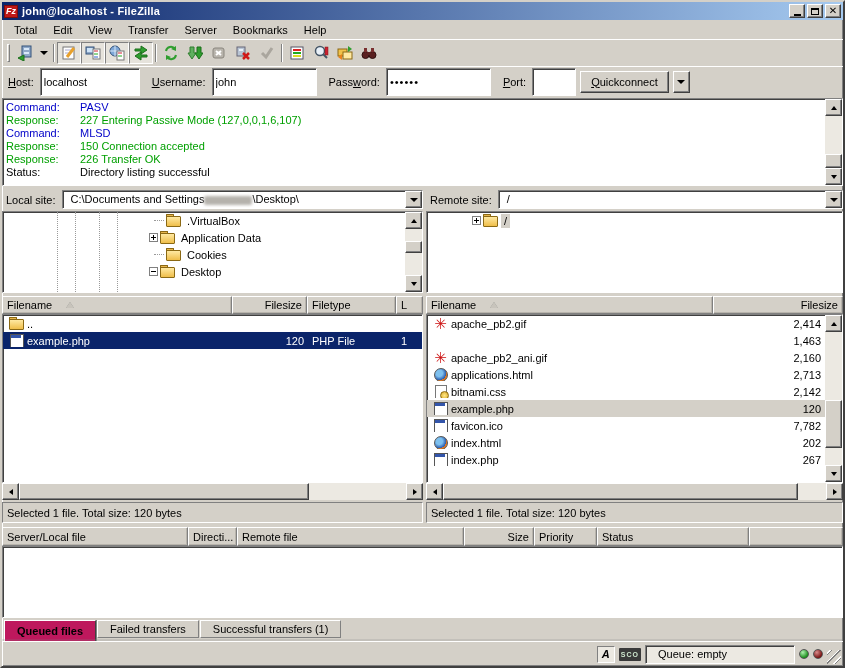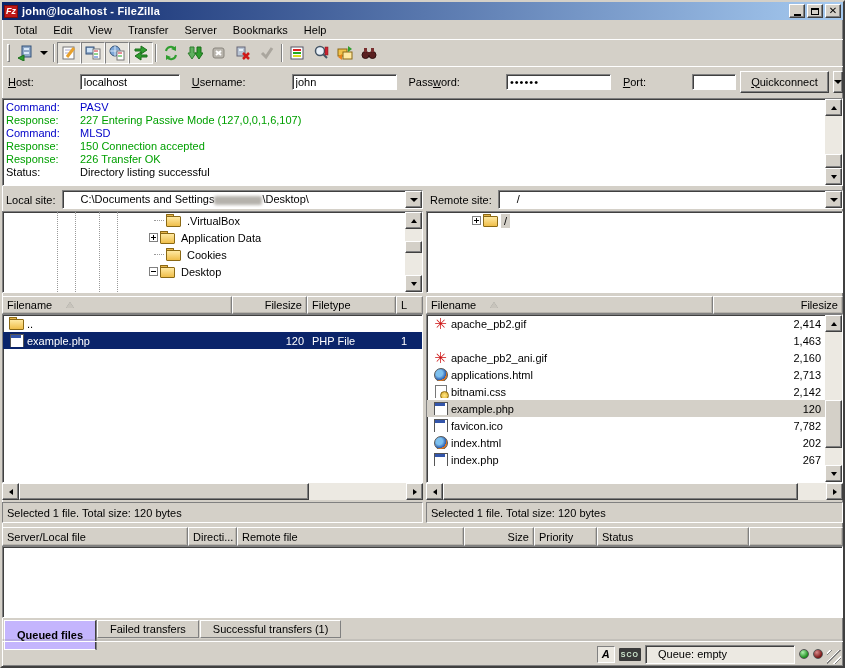--- a/index.html
+++ b/index.html
@@ -35,22 +35,22 @@
   .tbtn { width:24px; height:22px; display:inline-flex; align-items:center; justify-content:center; border:1px solid transparent; }
   .tbtn.pressed { border-color:#808080 #fff #fff #808080; background:#E6E3DC; }
   .tbtn.narrow { width:14px; }
   .dd-arrow { width:0; height:0; border-left:4px solid transparent; border-right:4px solid transparent; border-top:4px solid #000; }
 
   
   .qcbar { height:30px; flex:0 0 30px; display:flex; align-items:center; padding:0 6px; gap:4px; border-top:1px solid #fff; }
   .qc-label { margin-left:8px; margin-right:2px; white-space:nowrap; }
   .qc-label:first-child { margin-left:0; }
   .u { text-decoration:underline; }
-  .qc-input { height:16px; border:1px solid; border-color:#808080 #fff #fff #808080; box-shadow: inset 1px 1px 0 #404040;
-    background:#fff; font-family:"Liberation Sans",sans-serif; font-size:11px; padding:2px 3px;margin-left:40px; }
+  .qc-input { height:28px; border:1px solid; border-color:#808080 #fff #fff #808080; box-shadow: inset 1px 1px 0 #404040;
+    background:#fff; font-family:"Liberation Sans",sans-serif; font-size:11px; padding:2px 3px; }
   .qc-btn { height:22px; padding:2px 10px; font-size:11px; background:#D4D0C8;
     border:1px solid; border-color:#fff #404040 #404040 #fff; box-shadow: inset -1px -1px 0 #808080; }
   .qc-dd { width:17px; height:22px; display:inline-flex; align-items:center; justify-content:center; }
 
   
   .log-wrap { flex:0 0 88px; margin:2px 0 0 0; display:flex; border:1px solid; border-color:#808080 #fff #fff #808080; box-shadow: inset 1px 1px 0 #404040; background:#fff; }
   .log-body { flex:1; padding:2px 1px; overflow:hidden; }
   .log-row { display:flex; line-height:13px; }
   .log-label { width:76px; flex:0 0 76px; padding-left:2px; }
   .c-cmd { color:#0000C8; }
@@ -72,21 +72,21 @@
   
   .panes { display:flex; flex:0 0 auto; }
   .pane-l { width:421px; flex:0 0 421px; display:flex; flex-direction:column; }
   .pane-splitter { width:3px; flex:0 0 3px; }
   .pane-r { flex:1; display:flex; flex-direction:column; }
 
   .site-row { height:21px; flex:0 0 21px; display:flex; align-items:center; margin-top:3px; }
   .site-label { padding:2px 6px 2px 4px; white-space:nowrap; }
   .combo { flex:1; height:19px; display:flex; align-items:stretch; border:1px solid; border-color:#808080 #fff #fff #808080;
     box-shadow: inset 1px 1px 0 #404040; background:#fff; }
-  .combo-text { flex:1; padding:2px 18px; white-space:nowrap; overflow:hidden; }
+  .combo-text { flex:1; padding:2px 8px; white-space:nowrap; overflow:hidden; }
   .combo-btn { width:17px; flex:0 0 17px; background:#D4D0C8; border:1px solid; border-color:#fff #404040 #404040 #fff;
     box-shadow: inset -1px -1px 0 #808080; display:flex; align-items:center; justify-content:center; }
   .blurred { display:inline-block; width:48px; height:9px; background:#b5b2ac; filter:blur(1.5px); vertical-align:middle; border-radius:2px; }
 
   .tree-wrap { flex:0 0 82px; display:flex; border:1px solid; border-color:#808080 #fff #fff #808080; box-shadow: inset 1px 1px 0 #404040; background:#fff; margin-top:1px; }
   .tree-body { flex:1; position:relative; overflow:hidden; }
   .guide { position:absolute; top:0; bottom:0; border-left:1px dotted #9a9a9a; }
   .tree-row { position:relative; height:17px; display:flex; align-items:center;margin-left:41px; }
   .tree-row .hconn { border-top:1px dotted #9a9a9a; width:10px; height:0; }
   .expander { width:9px; height:9px; flex:0 0 9px; background:#fff; border:1px solid #808080; position:relative; }
@@ -127,21 +127,21 @@
   .status-line { height:21px; flex:0 0 21px; display:flex; align-items:center; padding:2px 4px;
     border:1px solid; border-color:#808080 #fff #fff #808080; background:#D4D0C8; margin-top:2px; }
 
   
   .queue-hdr { height:19px; flex:0 0 19px; display:flex; background:#D4D0C8; margin-top:4px; }
   .queue-body { flex:1; border:1px solid; border-color:#808080 #fff #fff #808080; box-shadow: inset 1px 1px 0 #404040; background:#fff; }
 
   
   .tabs { height:23px; flex:0 0 23px; display:flex; align-items:flex-start; padding:2px 2px 0 2px; gap:1px; }
   .tab { padding:3px 12px; background:#D4D0C8; border:1px solid; border-color:#fff #808080 #808080 #fff; height:18px; display:flex; align-items:center; }
-  .tab.active { background:#c4b5fd; font-weight:bold; height:30px; border-color:#fff #404040 #fff #fff; box-shadow:1px 0 0 #808080; }
+  .tab.active { background:#be185d; font-weight:bold; height:22px; border-color:#fff #404040 #fff #fff; box-shadow:1px 0 0 #808080; }
 
   
   .statusbar { height:25px; flex:0 0 25px; display:flex; align-items:center; justify-content:flex-end; gap:4px;
     border-top:1px solid #fff; box-shadow:0 -2px 0 #80808033; padding:2px 2px 2px 6px; }
   .ascii-ind { width:18px; height:17px; border:1px solid; border-color:#808080 #fff #fff #808080; display:flex; align-items:center; justify-content:center; font-weight:bold; font-style:italic; font-size:11px; background:#ECE9E2; }
   .sec-badge { height:13px; padding:1px 2px; background:#3a3a3a; color:#cfe8cf; font-size:7px; font-weight:bold; letter-spacing:1px; display:flex; align-items:center; border-radius:1px; }
   .queue-field { width:150px; height:19px; border:1px solid; border-color:#808080 #fff #fff #808080; box-shadow: inset 1px 1px 0 #404040; background:#ECE9E2; padding:2px 12px; display:flex; align-items:center; }
   .led { width:10px; height:10px; border-radius:50%; border:1px solid #555; }
   .led-green { background:radial-gradient(circle at 35% 30%, #aef0ae, #1d8f1d 70%); }
   .led-red { background:radial-gradient(circle at 35% 30%, #d98a8a, #7a1515 70%); }

